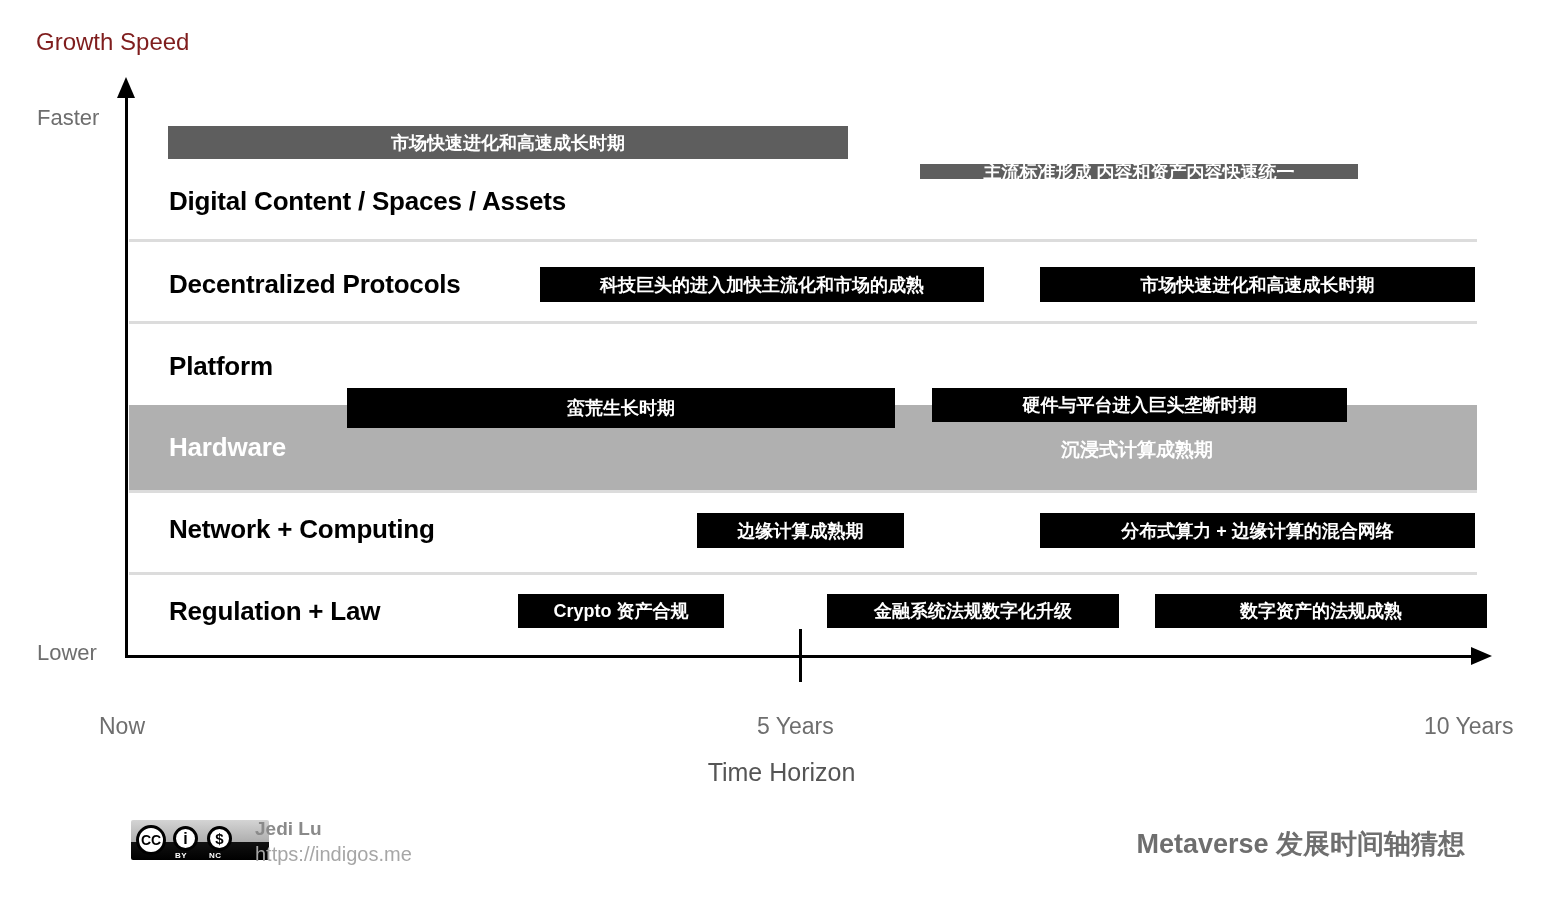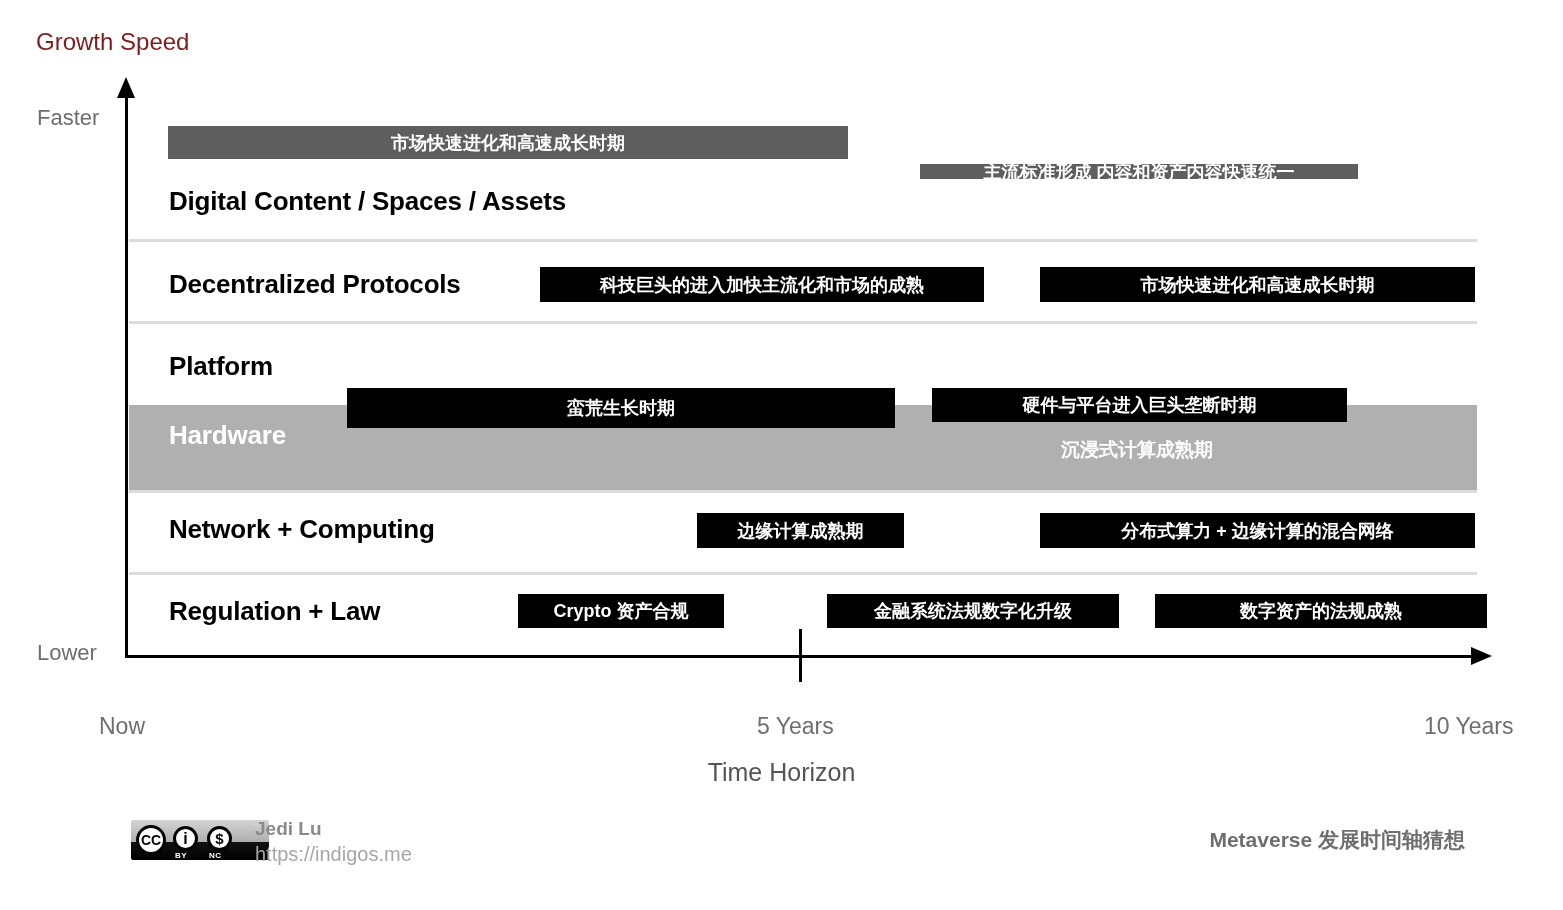--- a/index.html
+++ b/index.html
@@ -194,21 +194,21 @@
     position: absolute;
     left: 255px; top: 843px;
     font-size: 20px;
     font-weight: 400;
     color: #a6a6a6;
     white-space: nowrap;
   }
   #footer-title {
     position: absolute;
     right: 98px; top: 826px;
-    font-size: 21px;
+    font-size: 27px;
     font-weight: bold;
     color: #6e6e6e;
     white-space: nowrap;
   }
 </style>
 </head>
 <body>
 
 <div id="canvas">
 
@@ -235,21 +235,21 @@
   <div class="row-label" style="top:186px;">Digital Content / Spaces / Assets</div>
 
   <div class="row-label" style="top:269px;">Decentralized Protocols</div>
   <div class="bar dark" style="left:540px; top:267px; width:444px; height:35px;">科技巨头的进入加快主流化和市场的成熟</div>
   <div class="bar dark" style="left:1040px; top:267px; width:435px; height:35px;">市场快速进化和高速成长时期</div>
 
   <div class="row-label" style="top:351px;">Platform</div>
 
   <div class="bar dark" style="left:347px; top:388px; width:548px; height:40px;">蛮荒生长时期</div>
   <div class="bar dark" style="left:932px; top:388px; width:415px; height:34px;">硬件与平台进入巨头垄断时期</div>
-  <div class="row-label on-band" style="top:420px;">Hardware</div>
+  <div class="row-label on-band" style="top:432px;">Hardware</div>
   <div class="band-note" style="left:1061px; top:437px;">沉浸式计算成熟期</div>
 
   <div class="row-label" style="top:514px;">Network + Computing</div>
   <div class="bar dark" style="left:697px; top:513px; width:207px; height:35px;">边缘计算成熟期</div>
   <div class="bar dark" style="left:1040px; top:513px; width:435px; height:35px;">分布式算力 + 边缘计算的混合网络</div>
 
   <div class="row-label" style="top:596px;">Regulation + Law</div>
   <div class="bar dark" style="left:518px; top:594px; width:206px; height:34px;">Crypto 资产合规</div>
   <div class="bar dark" style="left:827px; top:594px; width:292px; height:34px;">金融系统法规数字化升级</div>
   <div class="bar dark" style="left:1155px; top:594px; width:332px; height:34px;">数字资产的法规成熟</div>

